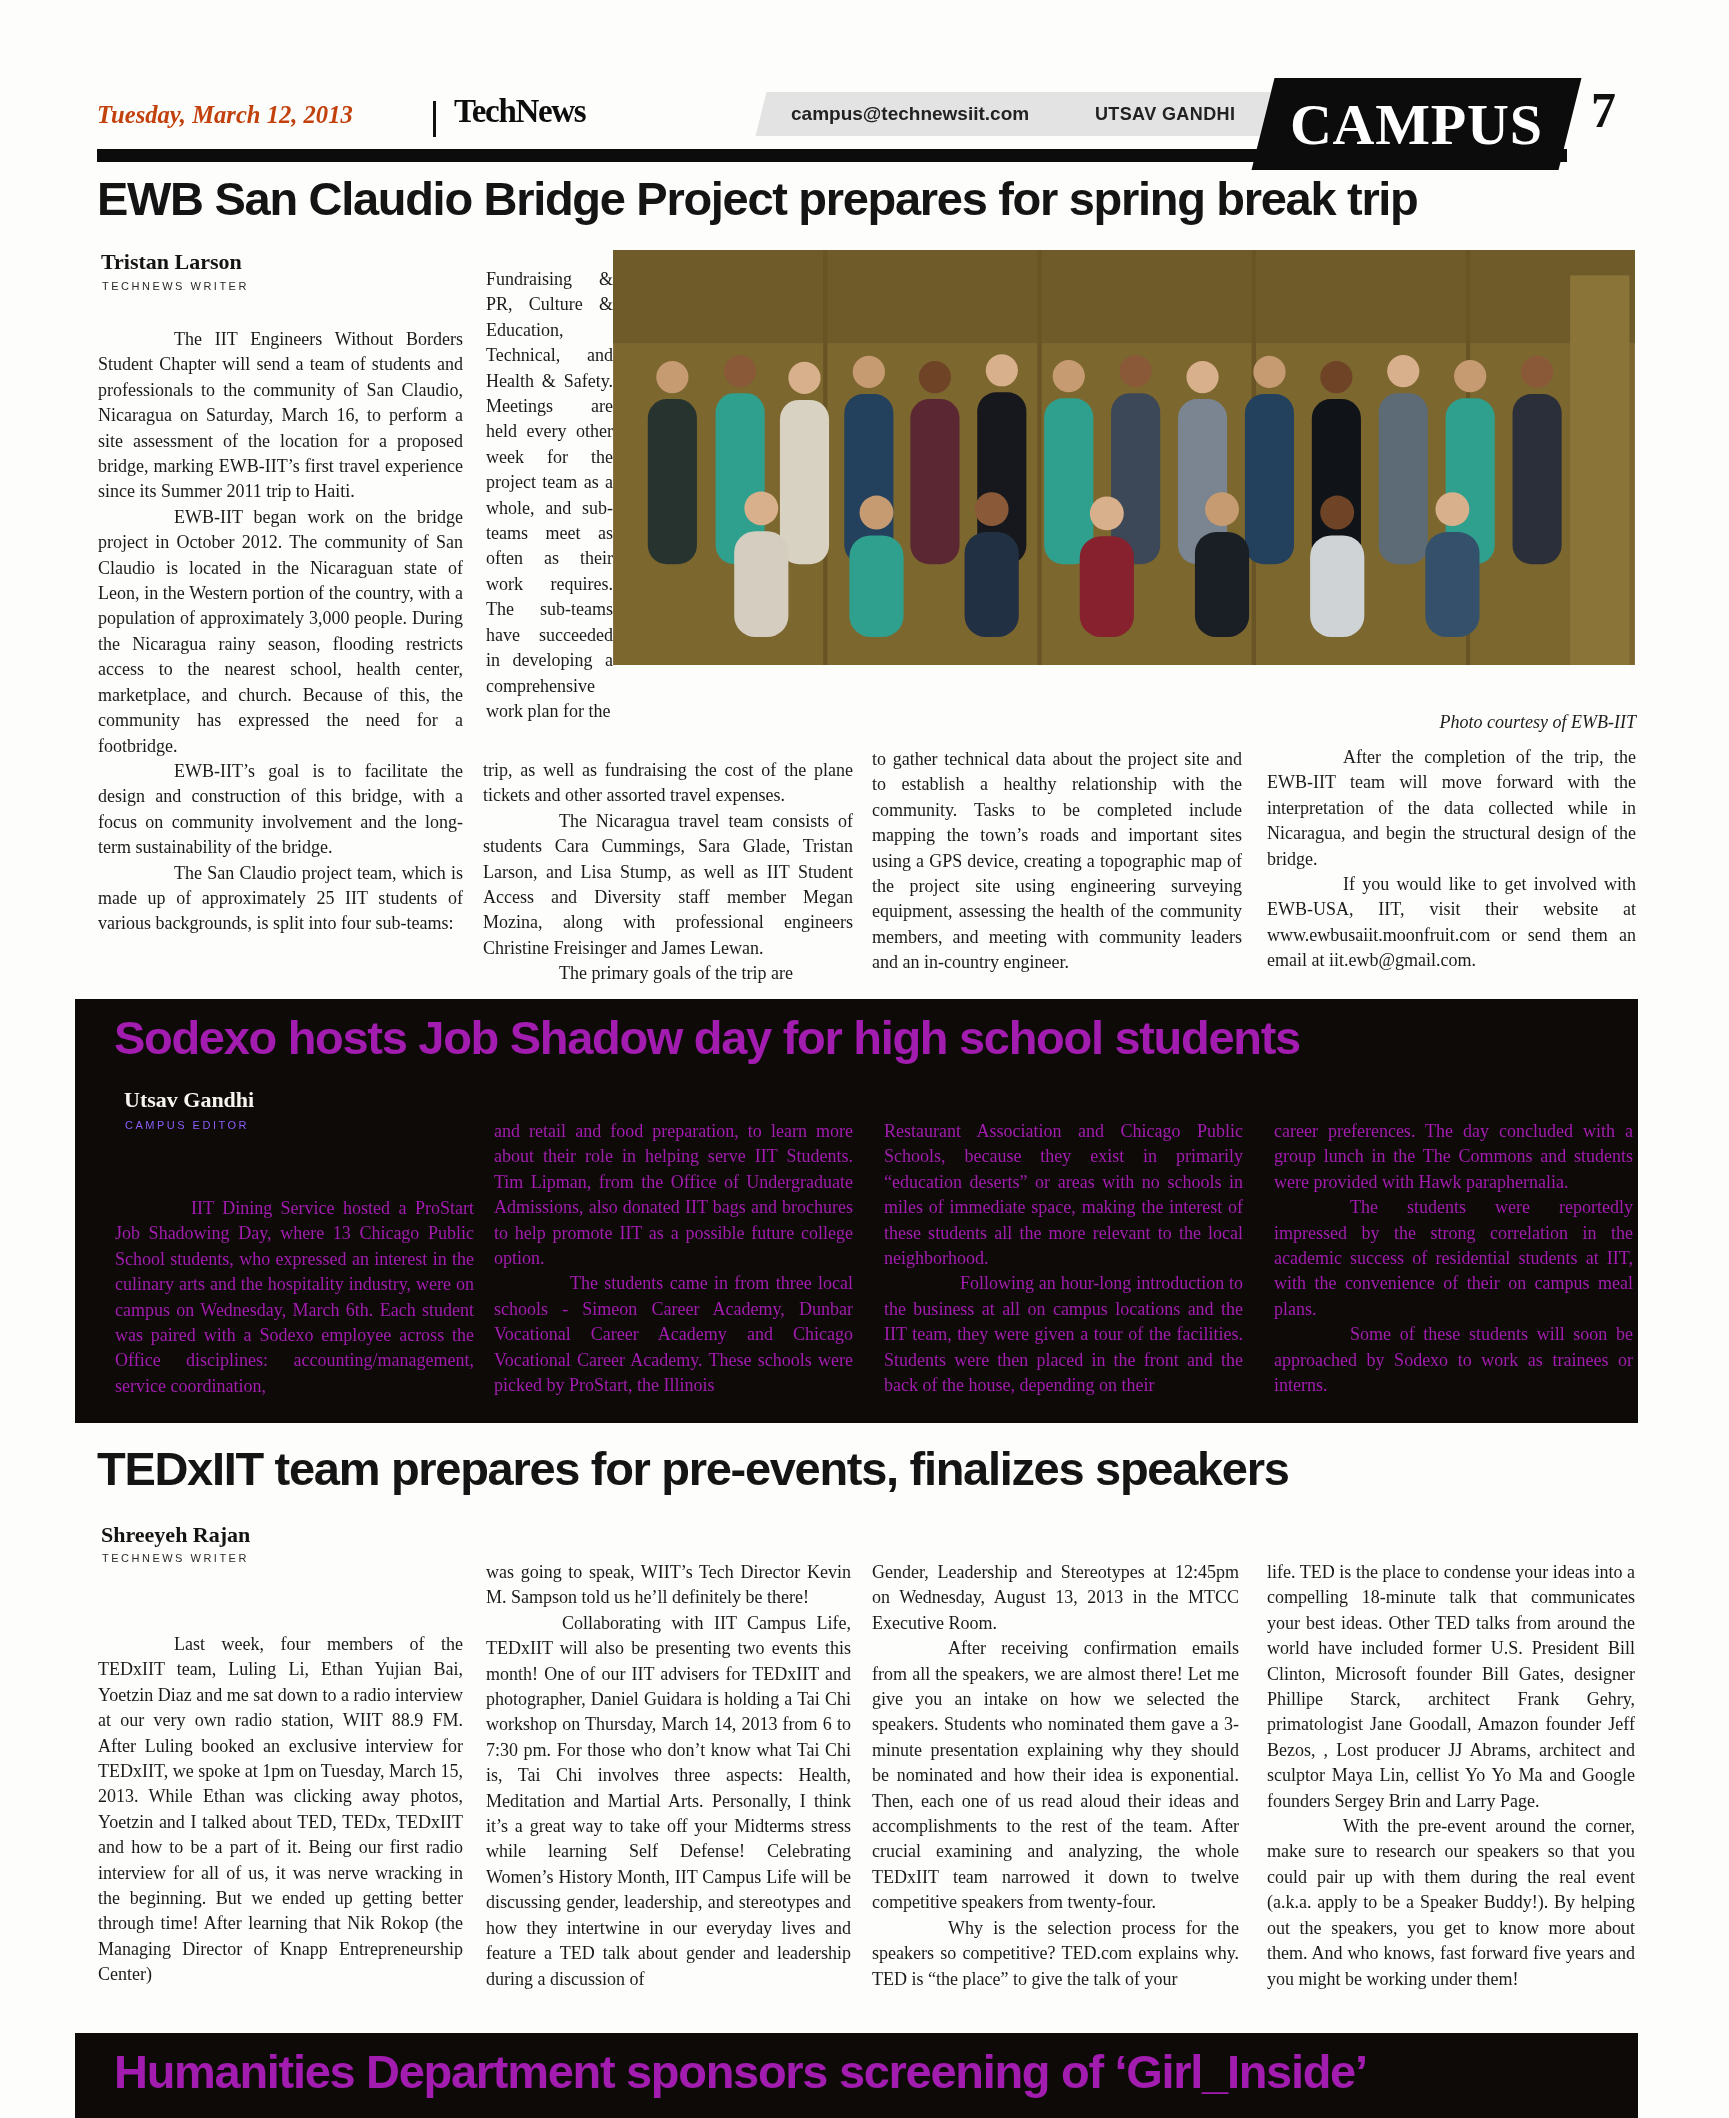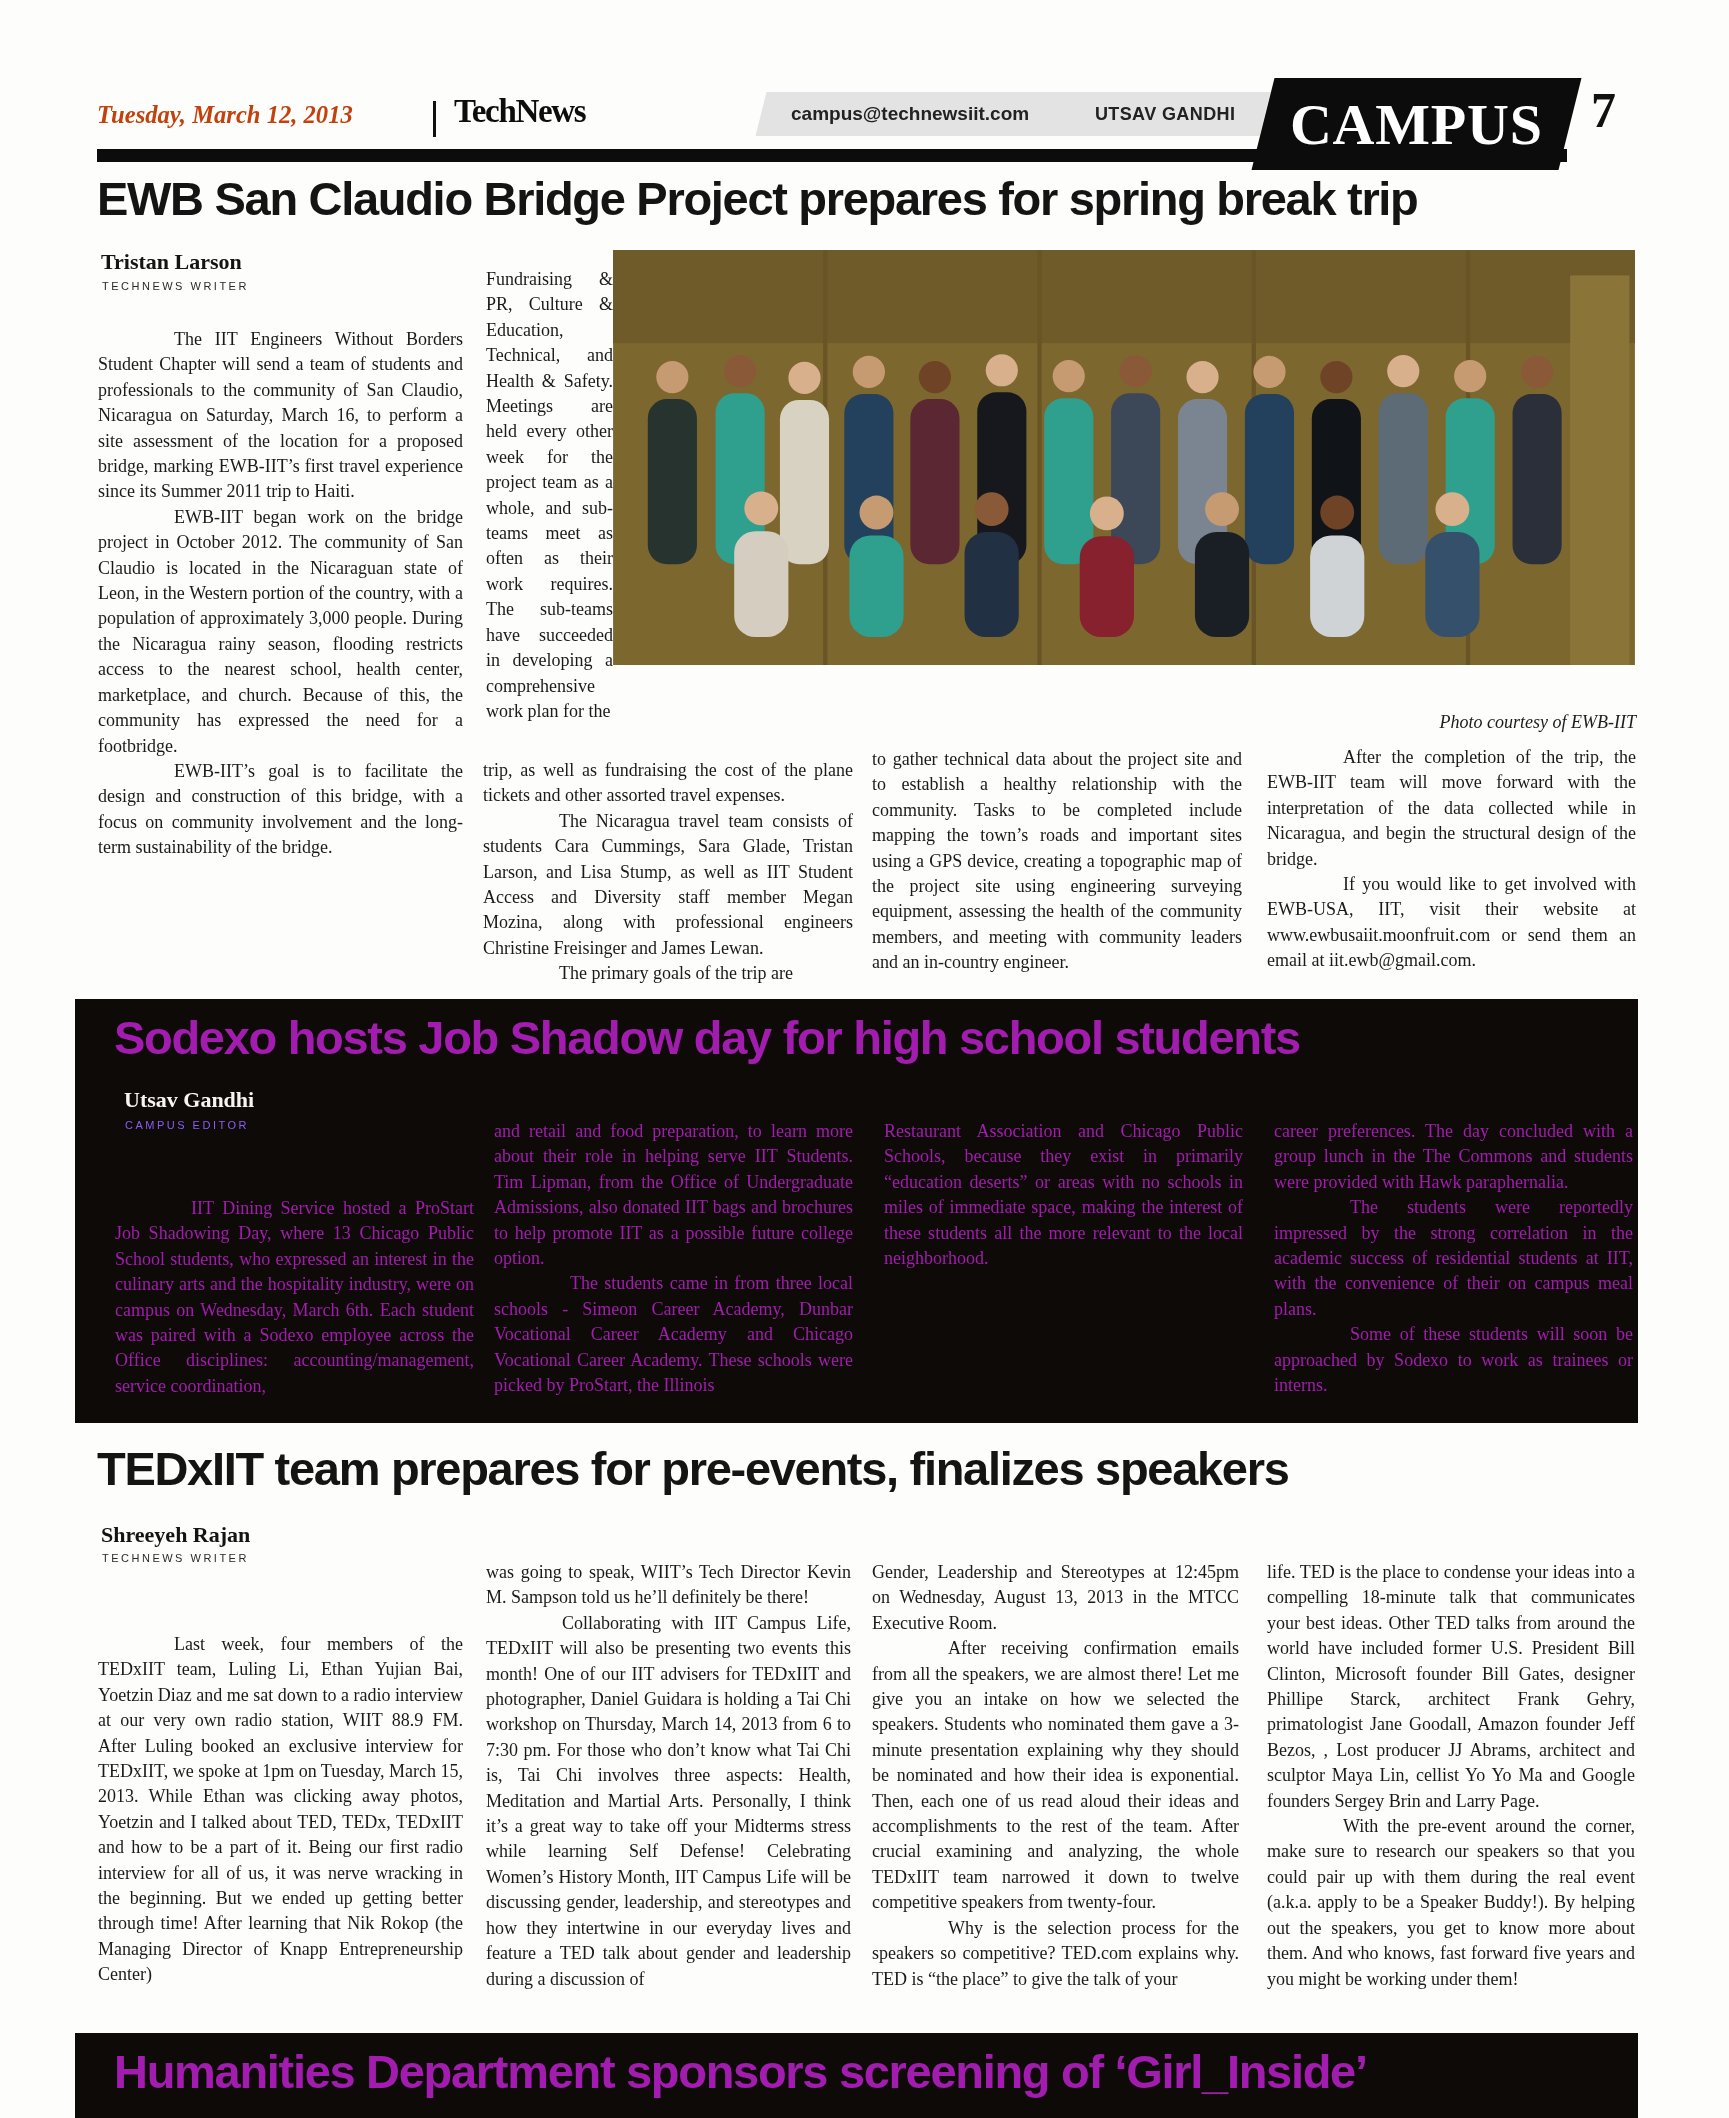--- a/index.html
+++ b/index.html
@@ -61,20 +61,21 @@
 
   <div>
     <div class="abs headline" style="left:97px;top:170px;width:1551px;">EWB San Claudio Bridge Project prepares for spring break trip</div>
     <div class="abs author" style="left:101px;top:249px;">Tristan Larson</div>
     <div class="abs role" style="left:102px;top:280px;">TECHNEWS WRITER</div>
 
     <div class="abs body-col" style="left:98px;top:327px;width:365px;">
       <p>The IIT Engineers Without Borders Student Chapter will send a team of students and professionals to the community of San Claudio, Nicaragua on Saturday, March 16, to perform a site assessment of the location for a proposed bridge, marking EWB-IIT’s first travel experience since its Summer 2011 trip to Haiti.</p>
       <p>EWB-IIT began work on the bridge project in October 2012. The community of San Claudio is located in the Nicaraguan state of Leon, in the Western portion of the country, with a population of approximately 3,000 people. During the Nicaragua rainy season, flooding restricts access to the nearest school, health center, marketplace, and church. Because of this, the community has expressed the need for a footbridge.</p>
       <p>EWB-IIT’s goal is to facilitate the design and construction of this bridge, with a focus on community involvement and the long-term sustainability of the bridge.</p>
+      <p>The San Claudio project team, which is made up of approximately 25 IIT students of various backgrounds, is split into four sub-teams:</p>
     </div>
 
     <div class="abs body-col" style="left:486px;top:267px;width:127px;">
       <p class="cont">Fundraising &amp; PR, Culture &amp; Education, Technical, and Health &amp; Safety. Meetings are held every other week for the project team as a whole, and sub-teams meet as often as their work requires. The sub-teams have succeeded in developing a comprehensive work plan for the</p>
     </div>
 
     <div class="abs photo-box">
       <svg width="1022" height="415" viewBox="0 0 2413 980" xmlns="http://www.w3.org/2000/svg">
         <rect x="0" y="0" width="2413" height="980" fill="#7c672f"></rect>
         <rect x="0" y="0" width="2413" height="220" fill="#6f5b29"></rect>
@@ -160,20 +161,21 @@
 
     <div class="abs body-col on-black" style="left:115px;top:1196px;width:359px;">
       <p>IIT Dining Service hosted a ProStart Job Shadowing Day, where 13 Chicago Public School students, who expressed an interest in the culinary arts and the hospitality industry, were on campus on Wednesday, March 6th. Each student was paired with a Sodexo employee across the Office disciplines: accounting/management, service coordination,</p>
     </div>
     <div class="abs body-col on-black" style="left:494px;top:1119px;width:359px;">
       <p class="cont">and retail and food preparation, to learn more about their role in helping serve IIT Students. Tim Lipman, from the Office of Undergraduate Admissions, also donated IIT bags and brochures to help promote IIT as a possible future college option.</p>
       <p>The students came in from three local schools - Simeon Career Academy, Dunbar Vocational Career Academy and Chicago Vocational Career Academy. These schools were picked by ProStart, the Illinois</p>
     </div>
     <div class="abs body-col on-black" style="left:884px;top:1119px;width:359px;">
       <p class="cont">Restaurant Association and Chicago Public Schools, because they exist in primarily “education deserts” or areas with no schools in miles of immediate space, making the interest of these students all the more relevant to the local neighborhood.</p>
+      <p>Following an hour-long introduction to the business at all on campus locations and the IIT team, they were given a tour of the facilities. Students were then placed in the front and the back of the house, depending on their</p>
     </div>
     <div class="abs body-col on-black" style="left:1274px;top:1119px;width:359px;">
       <p class="cont">career preferences. The day concluded with a group lunch in the The Commons and students were provided with Hawk paraphernalia.</p>
       <p>The students were reportedly impressed by the strong correlation in the academic success of residential students at IIT, with the convenience of their on campus meal plans.</p>
       <p>Some of these students will soon be approached by Sodexo to work as trainees or interns.</p>
     </div>
   </div>
 
   <div>
     <div class="abs headline" style="left:97px;top:1440px;width:1551px;">TEDxIIT team prepares for pre-events, finalizes speakers</div>

